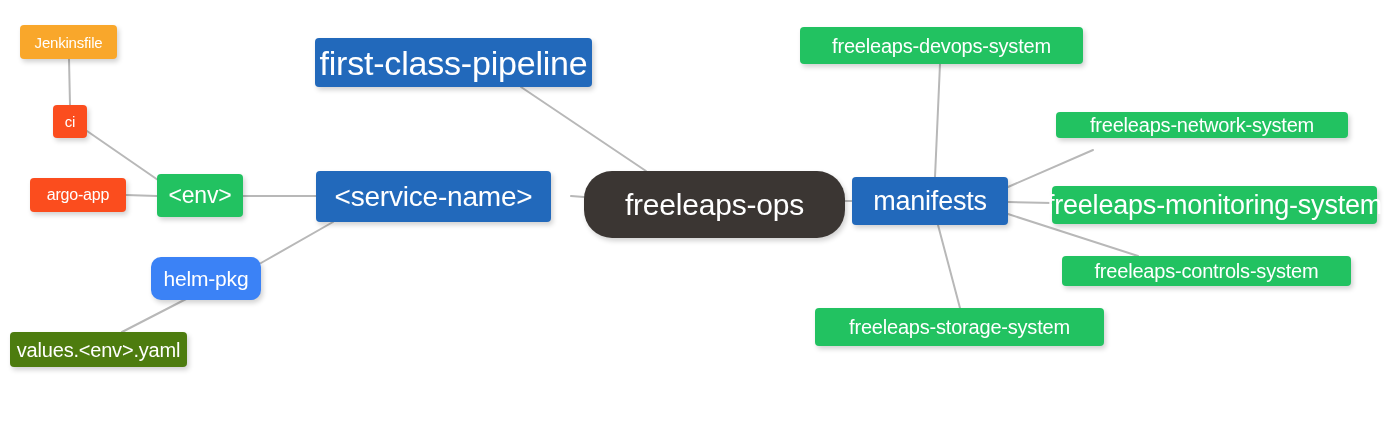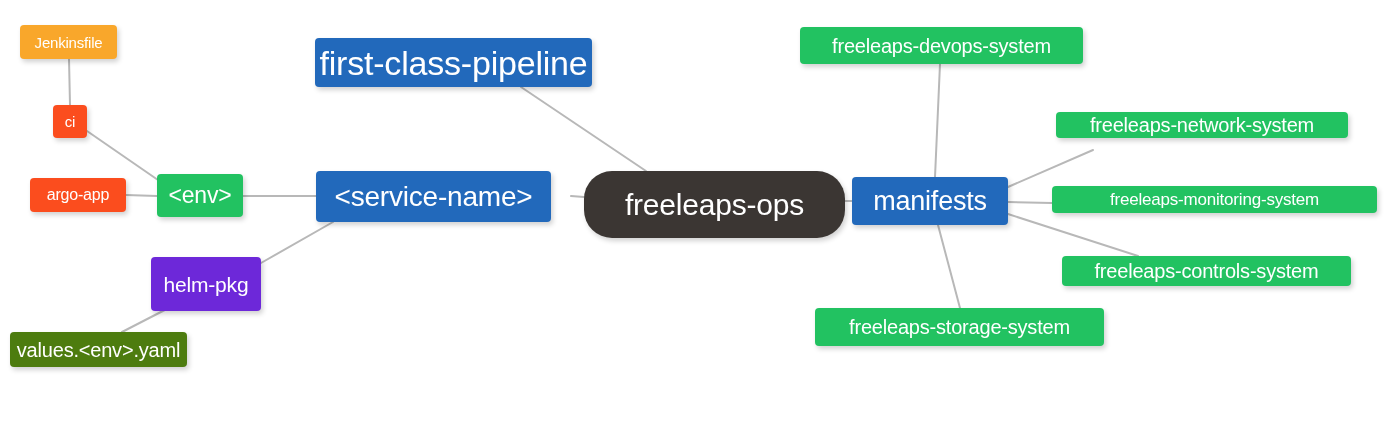--- a/index.html
+++ b/index.html
@@ -57,25 +57,25 @@
       <line x1="1008" y1="187" x2="1093" y2="150" stroke="#b8b8b8" stroke-width="2" stroke-linecap="round"></line>
       <line x1="1008" y1="202" x2="1052" y2="203" stroke="#b8b8b8" stroke-width="2" stroke-linecap="round"></line>
       <line x1="1008" y1="214" x2="1138" y2="256" stroke="#b8b8b8" stroke-width="2" stroke-linecap="round"></line>
       <line x1="938" y1="225" x2="960" y2="308" stroke="#b8b8b8" stroke-width="2" stroke-linecap="round"></line>
     </svg>
   <div id="node-layer">
       <div class="node" style="left: 20px; top: 25px; width: 97px; height: 34px; background: rgb(249, 167, 43); font-size: 15px;">Jenkinsfile</div>
       <div class="node" style="left: 53px; top: 105px; width: 34px; height: 33px; background: rgb(251, 77, 30); font-size: 15px;">ci</div>
       <div class="node" style="left: 30px; top: 178px; width: 96px; height: 34px; background: rgb(251, 77, 30); font-size: 16px;">argo-app</div>
       <div class="node" style="left: 157px; top: 174px; width: 86px; height: 43px; background: rgb(34, 194, 97); font-size: 23px;">&lt;env&gt;</div>
-      <div class="node" style="left: 151px; top: 257px; width: 110px; height: 54px; background: #6d28d9; font-size: 21px;">helm-pkg</div>
+      <div class="node" style="left: 151px; top: 257px; width: 110px; height: 43px; background: #3b82f6; font-size: 21px; border-radius: 10px;">helm-pkg</div>
       <div class="node" style="left: 10px; top: 332px; width: 177px; height: 35px; background: #4d7c0f; font-size: 20px;">values.&lt;env&gt;.yaml</div>
       <div class="node" style="left: 315px; top: 38px; width: 277px; height: 49px; background: rgb(34, 105, 187); font-size: 34px;">first-class-pipeline</div>
       <div class="node" style="left: 316px; top: 171px; width: 235px; height: 51px; background: rgb(34, 105, 187); font-size: 28px;">&lt;service-name&gt;</div>
       <div class="node" style="left: 584px; top: 171px; width: 261px; height: 67px; background: rgb(59, 54, 51); font-size: 30px; border-radius: 28px;">freeleaps-ops</div>
       <div class="node" style="left: 852px; top: 177px; width: 156px; height: 48px; background: rgb(34, 105, 187); font-size: 27px;">manifests</div>
       <div class="node" style="left: 800px; top: 27px; width: 283px; height: 37px; background: rgb(34, 194, 97); font-size: 20px;">freeleaps-devops-system</div>
       <div class="node" style="left: 1056px; top: 112px; width: 292px; height: 26px; background: rgb(34, 194, 97); font-size: 20px;">freeleaps-network-system</div>
-      <div class="node" style="left: 1052px; top: 186px; width: 325px; height: 27px; background: rgb(34, 194, 97); font-size: 17px;">freeleaps-monitoring-system</div>
+      <div class="node" style="left: 1052px; top: 186px; width: 325px; height: 38px; background: rgb(34, 194, 97); font-size: 27px;">freeleaps-monitoring-system</div>
       <div class="node" style="left: 1062px; top: 256px; width: 289px; height: 30px; background: rgb(34, 194, 97); font-size: 20px;">freeleaps-controls-system</div>
       <div class="node" style="left: 815px; top: 308px; width: 289px; height: 38px; background: rgb(34, 194, 97); font-size: 20px;">freeleaps-storage-system</div>
     </div>
 </div>
 
 </body></html>

